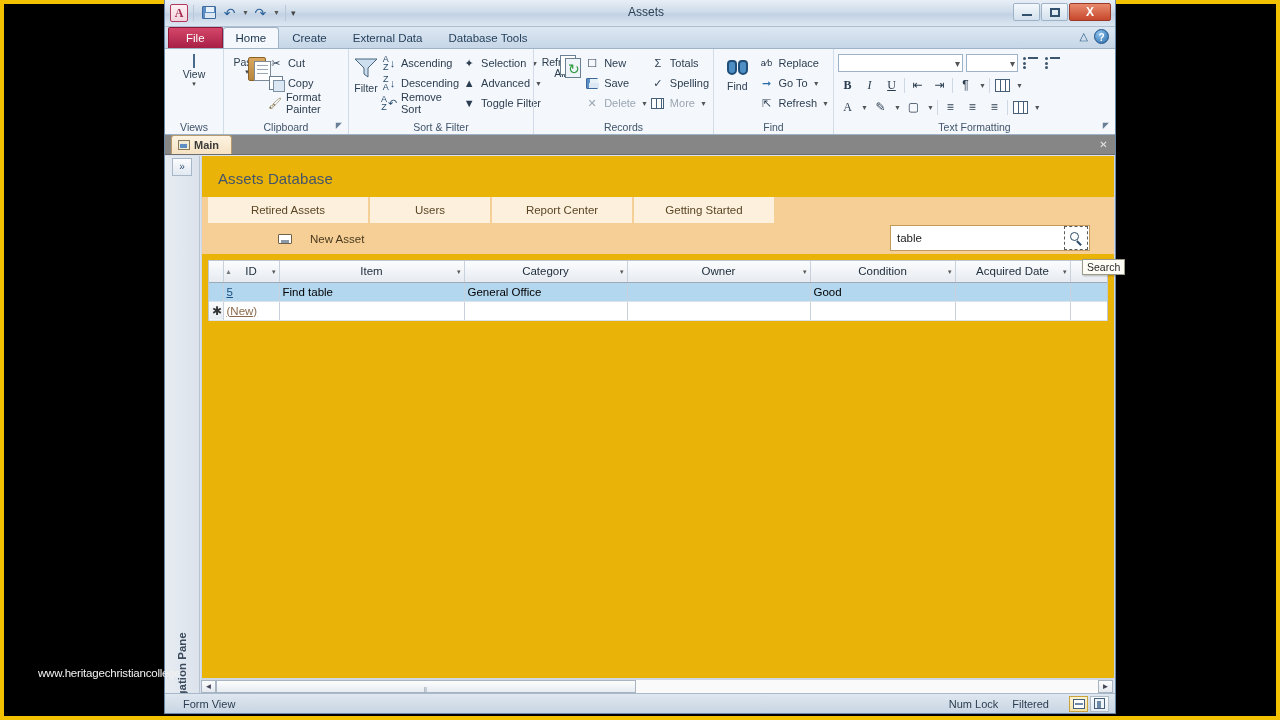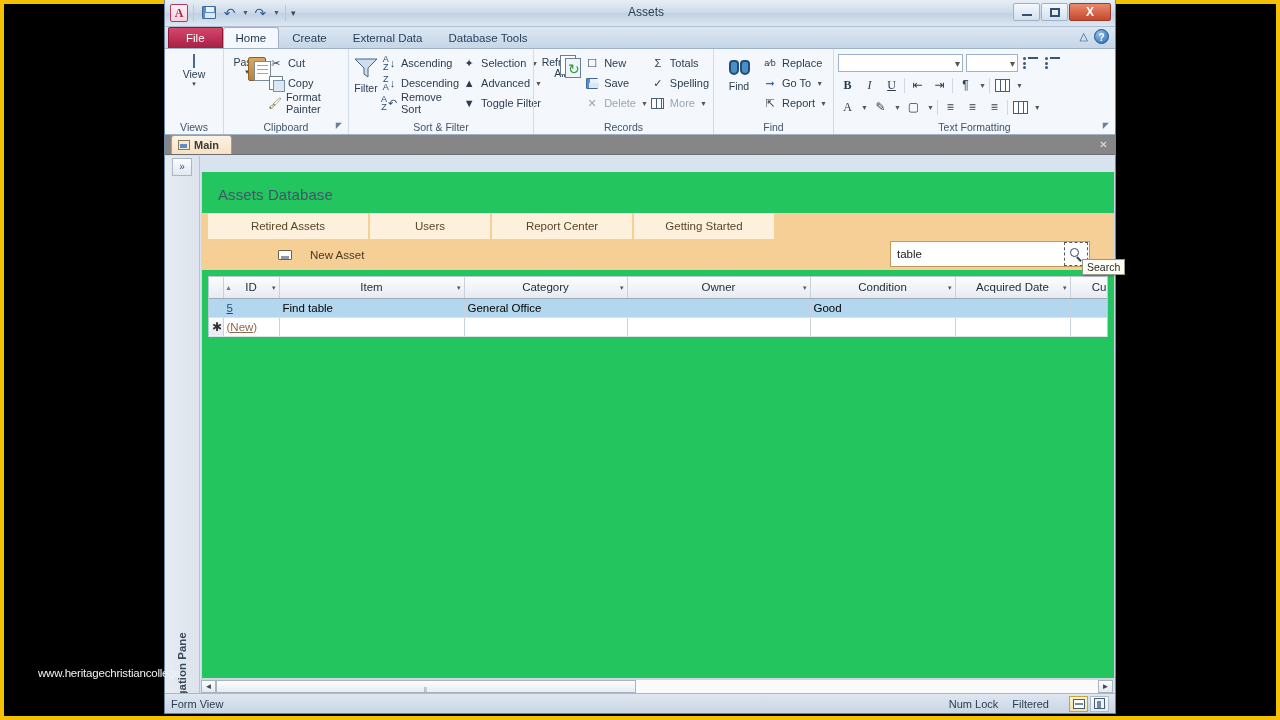--- a/index.html
+++ b/index.html
@@ -250,21 +250,21 @@
     font-size: 10px; color: #33506e; text-align: center; line-height: 16px;
   }
   .navpane-label {
     position: absolute; left: 50%; bottom: 10px; transform: translateX(-50%) rotate(-90deg);
     transform-origin: center; white-space: nowrap; font-size: 11.5px; font-weight: bold; color: #3a4a5c;
   }
 
   
   .formarea {
     position: absolute; left: 36px; top: 156px; right: 0; bottom: 34px;
-    background: #22c55e; border: 1px solid #cfd8e2; border-top: none; overflow: hidden; margin-top: 16px;
+    background: #eab308; border: 1px solid #cfd8e2; border-top: none; overflow: hidden;
   }
   .form-title {
     font-size: 15px; color: #44546a; padding: 14px 0 10px 16px; letter-spacing: .1px;
   }
   .tabstrip {
     display: flex; height: 26px; background: #f6cf97; align-items: flex-end; padding-left: 6px;
   }
   .ftab {
     height: 26px; line-height: 26px; text-align: center; font-size: 11.5px; color: #5a4626;
   }
@@ -348,21 +348,21 @@
   }
   .hsb-grip { position: absolute; left: 50%; top: 4px; transform: translateX(-50%); font-size: 8px; color: #8d99a6; letter-spacing: 1px; }
 
   
   .statusbar {
     position: absolute; left: 0; right: 0; bottom: 0; height: 20px;
     background: linear-gradient(to bottom,#dfe7f0,#c8d5e3);
     border-top: 1px solid #a9b8c8; display: flex; align-items: center;
     font-size: 11px; color: #2b3d50;
   }
-  .sb-left { padding-left: 6px; }
+  .sb-left { padding-left: 18px; }
   .sb-right { margin-left: auto; display: flex; align-items: center; gap: 14px; padding-right: 6px; }
   .sb-views { display: flex; gap: 2px; margin-left: 6px; }
   .sb-view {
     width: 19px; height: 16px; border: 1px solid #b0bdc9; display: flex; align-items: center; justify-content: center;
     background: linear-gradient(to bottom,#fafcfe,#e4ebf2);
   }
   .sb-view.on { border-color: #c9a23a; background: linear-gradient(to bottom,#fdf3d4,#f6e2a6); }
   .vico1 { width: 12px; height: 10px; border: 1px solid #46607a; background: #fff; position: relative; }
   .vico1::after { content:""; position:absolute; left:1px; top:3px; right:1px; height:2px; background:#6f8aa6; }
   .vico2 { width: 11px; height: 11px; border: 1px solid #46607a; background: #eef4fa; position: relative; }
@@ -584,21 +584,21 @@
               <span class="si" style="font-size:9px">a⁄b</span>
               <span>Replace</span>
             </div>
             <div class="smallrow">
               <span class="si" style="color:#2b6ba8">➞</span>
               <span>Go To</span>
               <span class="tiny-caret">▼</span>
             </div>
             <div class="smallrow">
               <span class="si">⇱</span>
-              <span>Report</span>
+              <span>Refresh</span>
               <span class="tiny-caret">▼</span>
             </div>
           </div>
         </div>
         <div class="rgroup-label">Find</div>
       </div>
 
       <div class="rgroup" style="flex:1">
         <div class="rgroup-body" style="flex-direction:column;padding-top:1px">
           <div class="tf-row">

